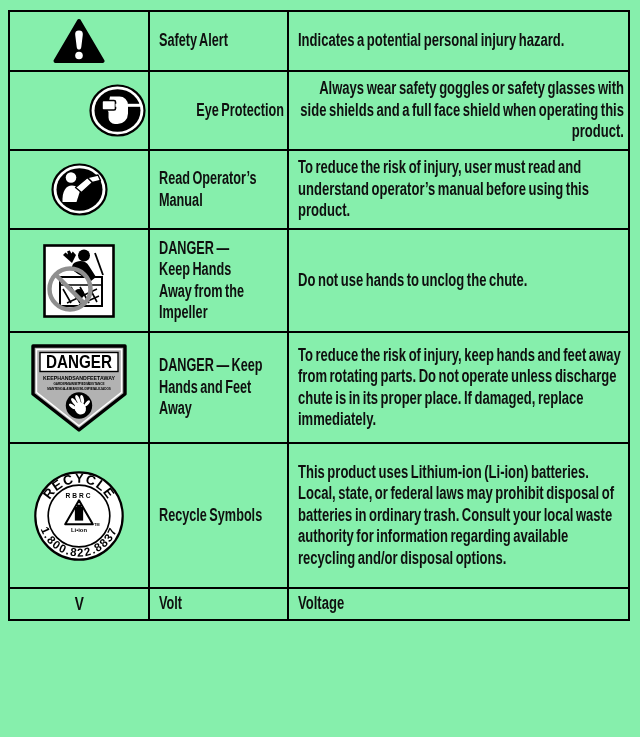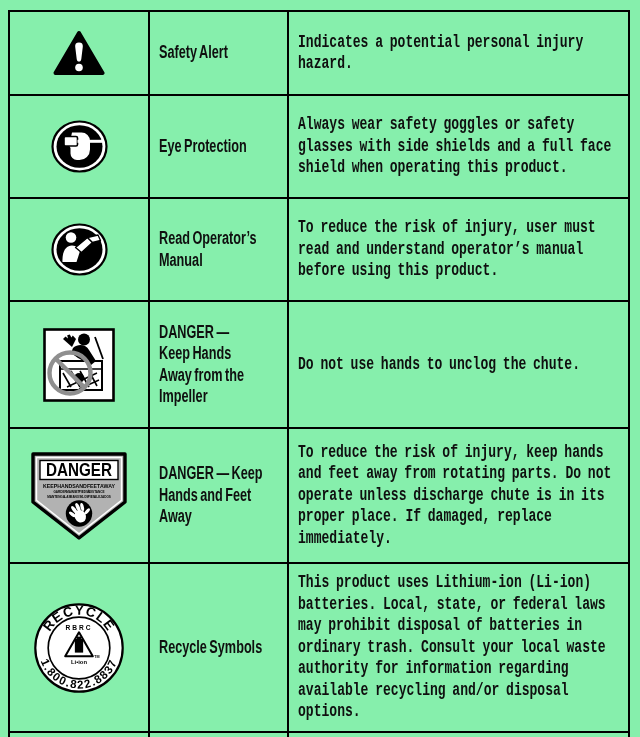--- a/index.html
+++ b/index.html
@@ -8,28 +8,28 @@
     font-family:"Liberation Sans",sans-serif;color:#0f0f0f;
   }
   table.symtab{
     position:absolute;left:8px;top:10px;width:620px;
     border-collapse:collapse;table-layout:fixed;
   }
   table.symtab td{
     border:2px solid #000;vertical-align:middle;overflow:hidden;
     font-size:18px;line-height:21.5px;font-weight:700;word-spacing:-1.5px;
   }
-  td.sym{text-align:center;padding:14px;}
+  td.sym{text-align:center;padding:2px;}
   td.name{padding:2px 3px 2px 9px;}
-  td.desc{padding:2px 4px 2px 9px;font-family:Liberation Mono, monospace;}
+  td.desc{padding:2px 4px 2px 9px;}
   .fit{display:block;transform-origin:0 50%;}
   td.name .fit{width:142%;transform:scaleX(0.704);white-space:pre-line;}
   td.desc .fit{width:138%;transform:scaleX(0.7246);}
   .sym-text{display:inline-block;transform:scaleX(0.72);font-size:19px;font-weight:700;}
-  tr.r1 td{height:54px;} tr.r2 td{height:73px;} tr.r3 td{height:73px;}
+  tr.r1 td{height:54px;} tr.r2 td{height:73px;text-align:right;} tr.r3 td{height:73px;}
   tr.r4 td{height:97px;} tr.r5 td{height:80px;} tr.r6 td{height:105px;}
   tr.r7 td{height:139px;} tr.r8 td{height:48px;} tr.r9 td{height:26px;}
   svg{display:inline-block;vertical-align:middle;}
   svg text{font-family:"Liberation Sans",sans-serif;fill:#000;}
 </style>
 </head>
 <body>
 
 <div class="page">
   <table class="symtab">

